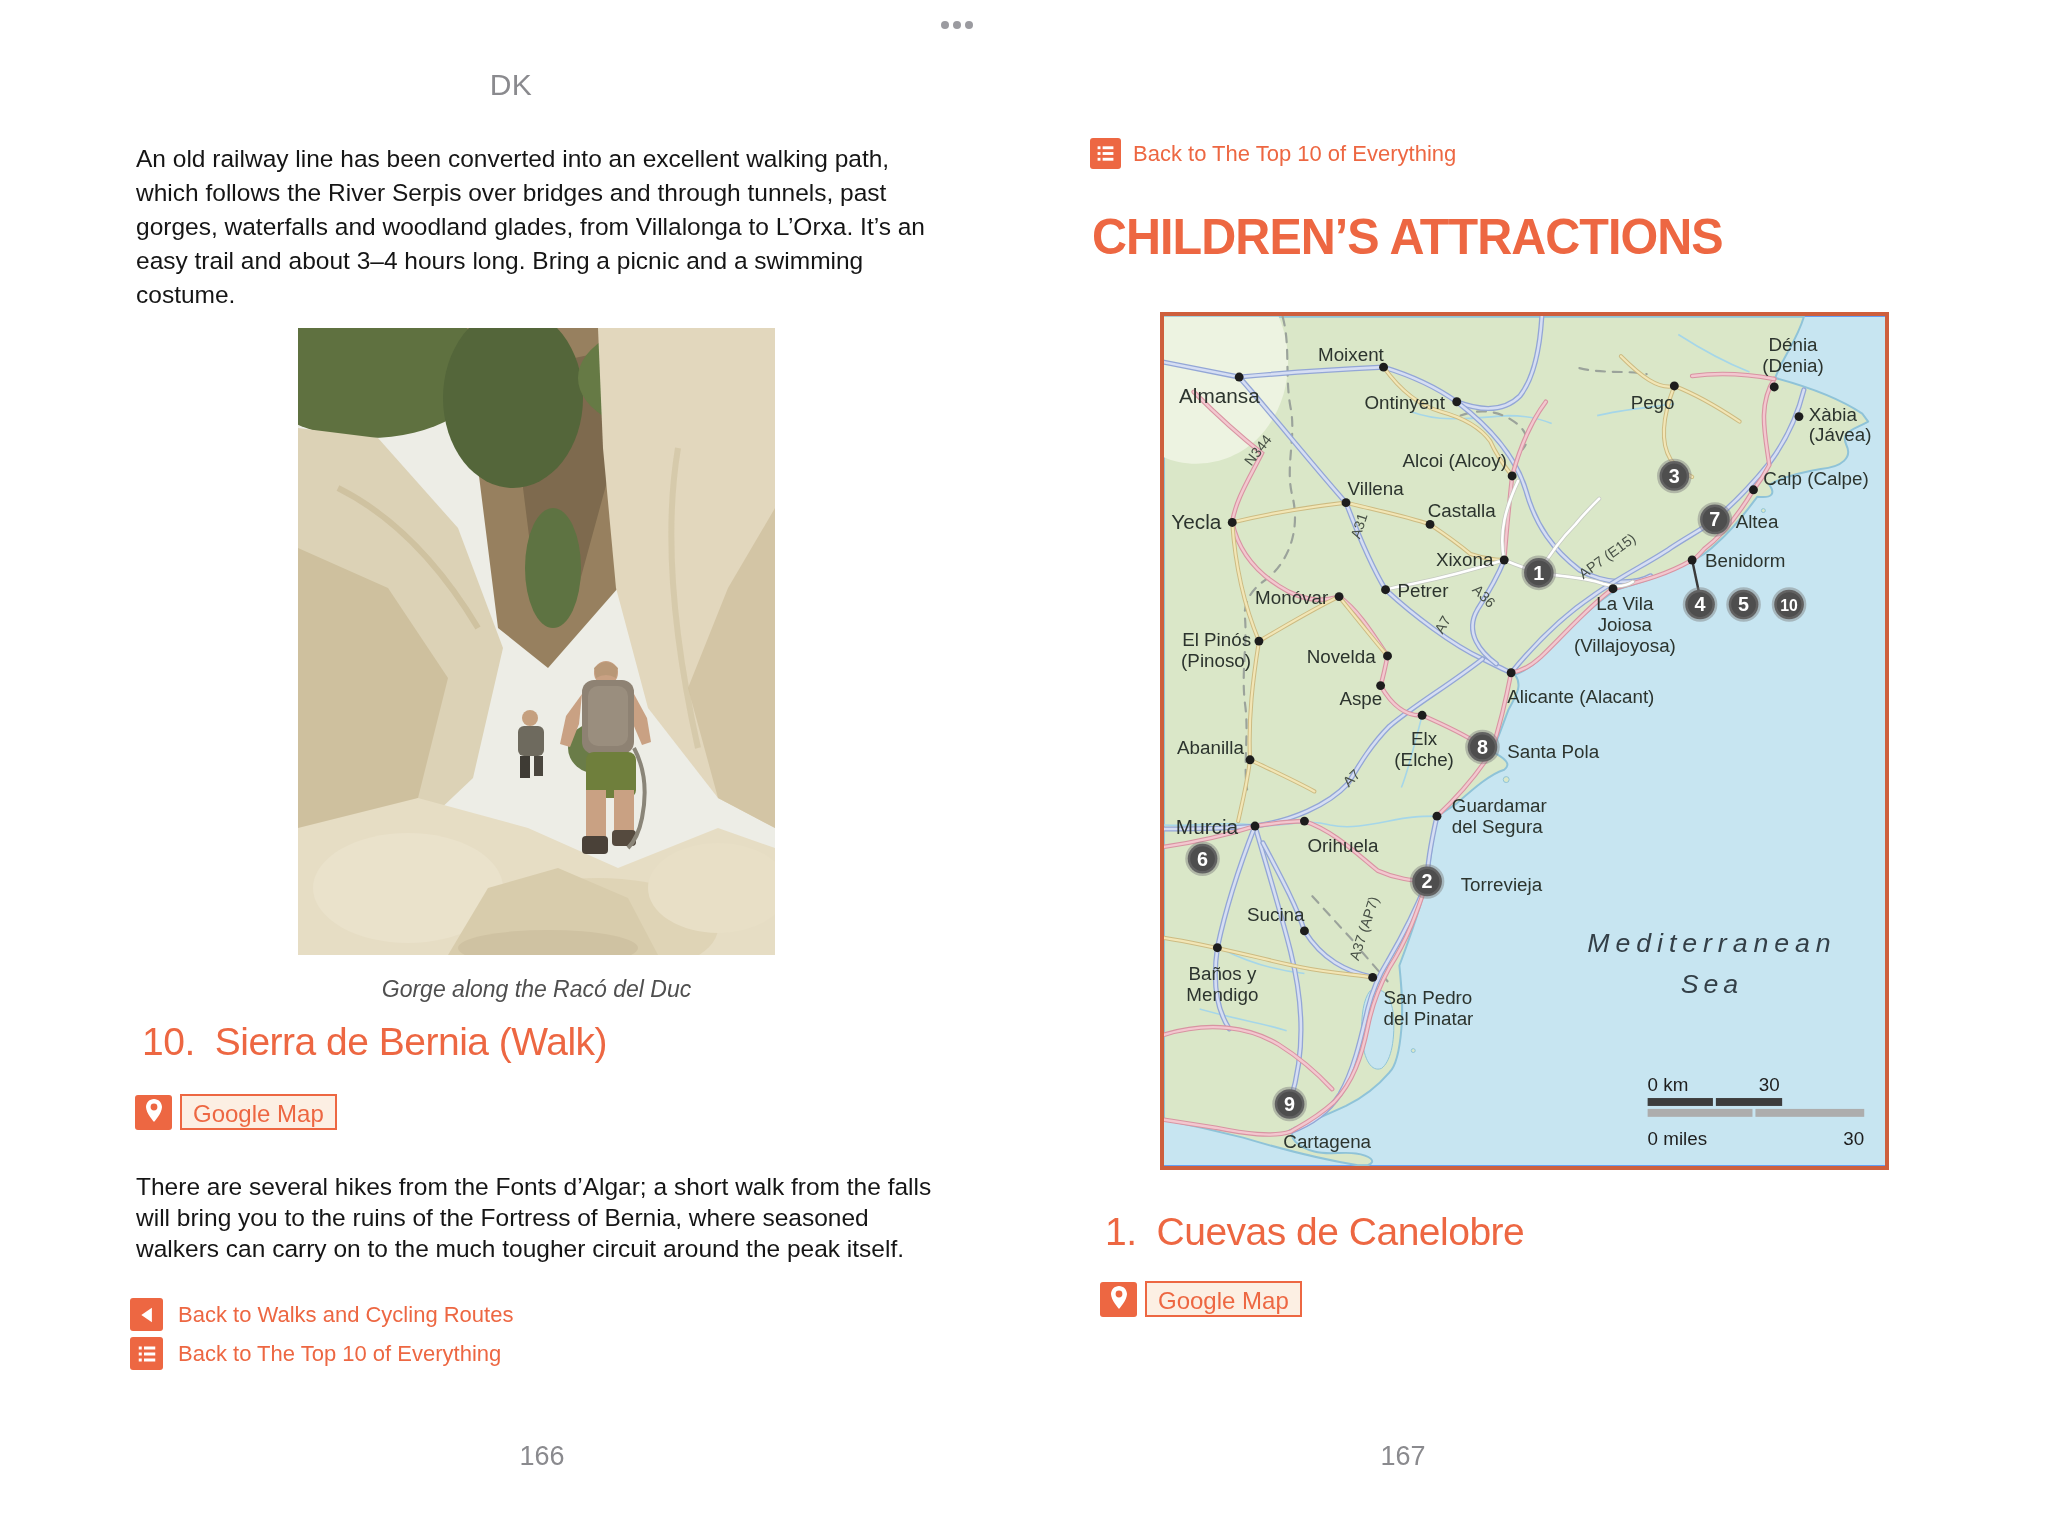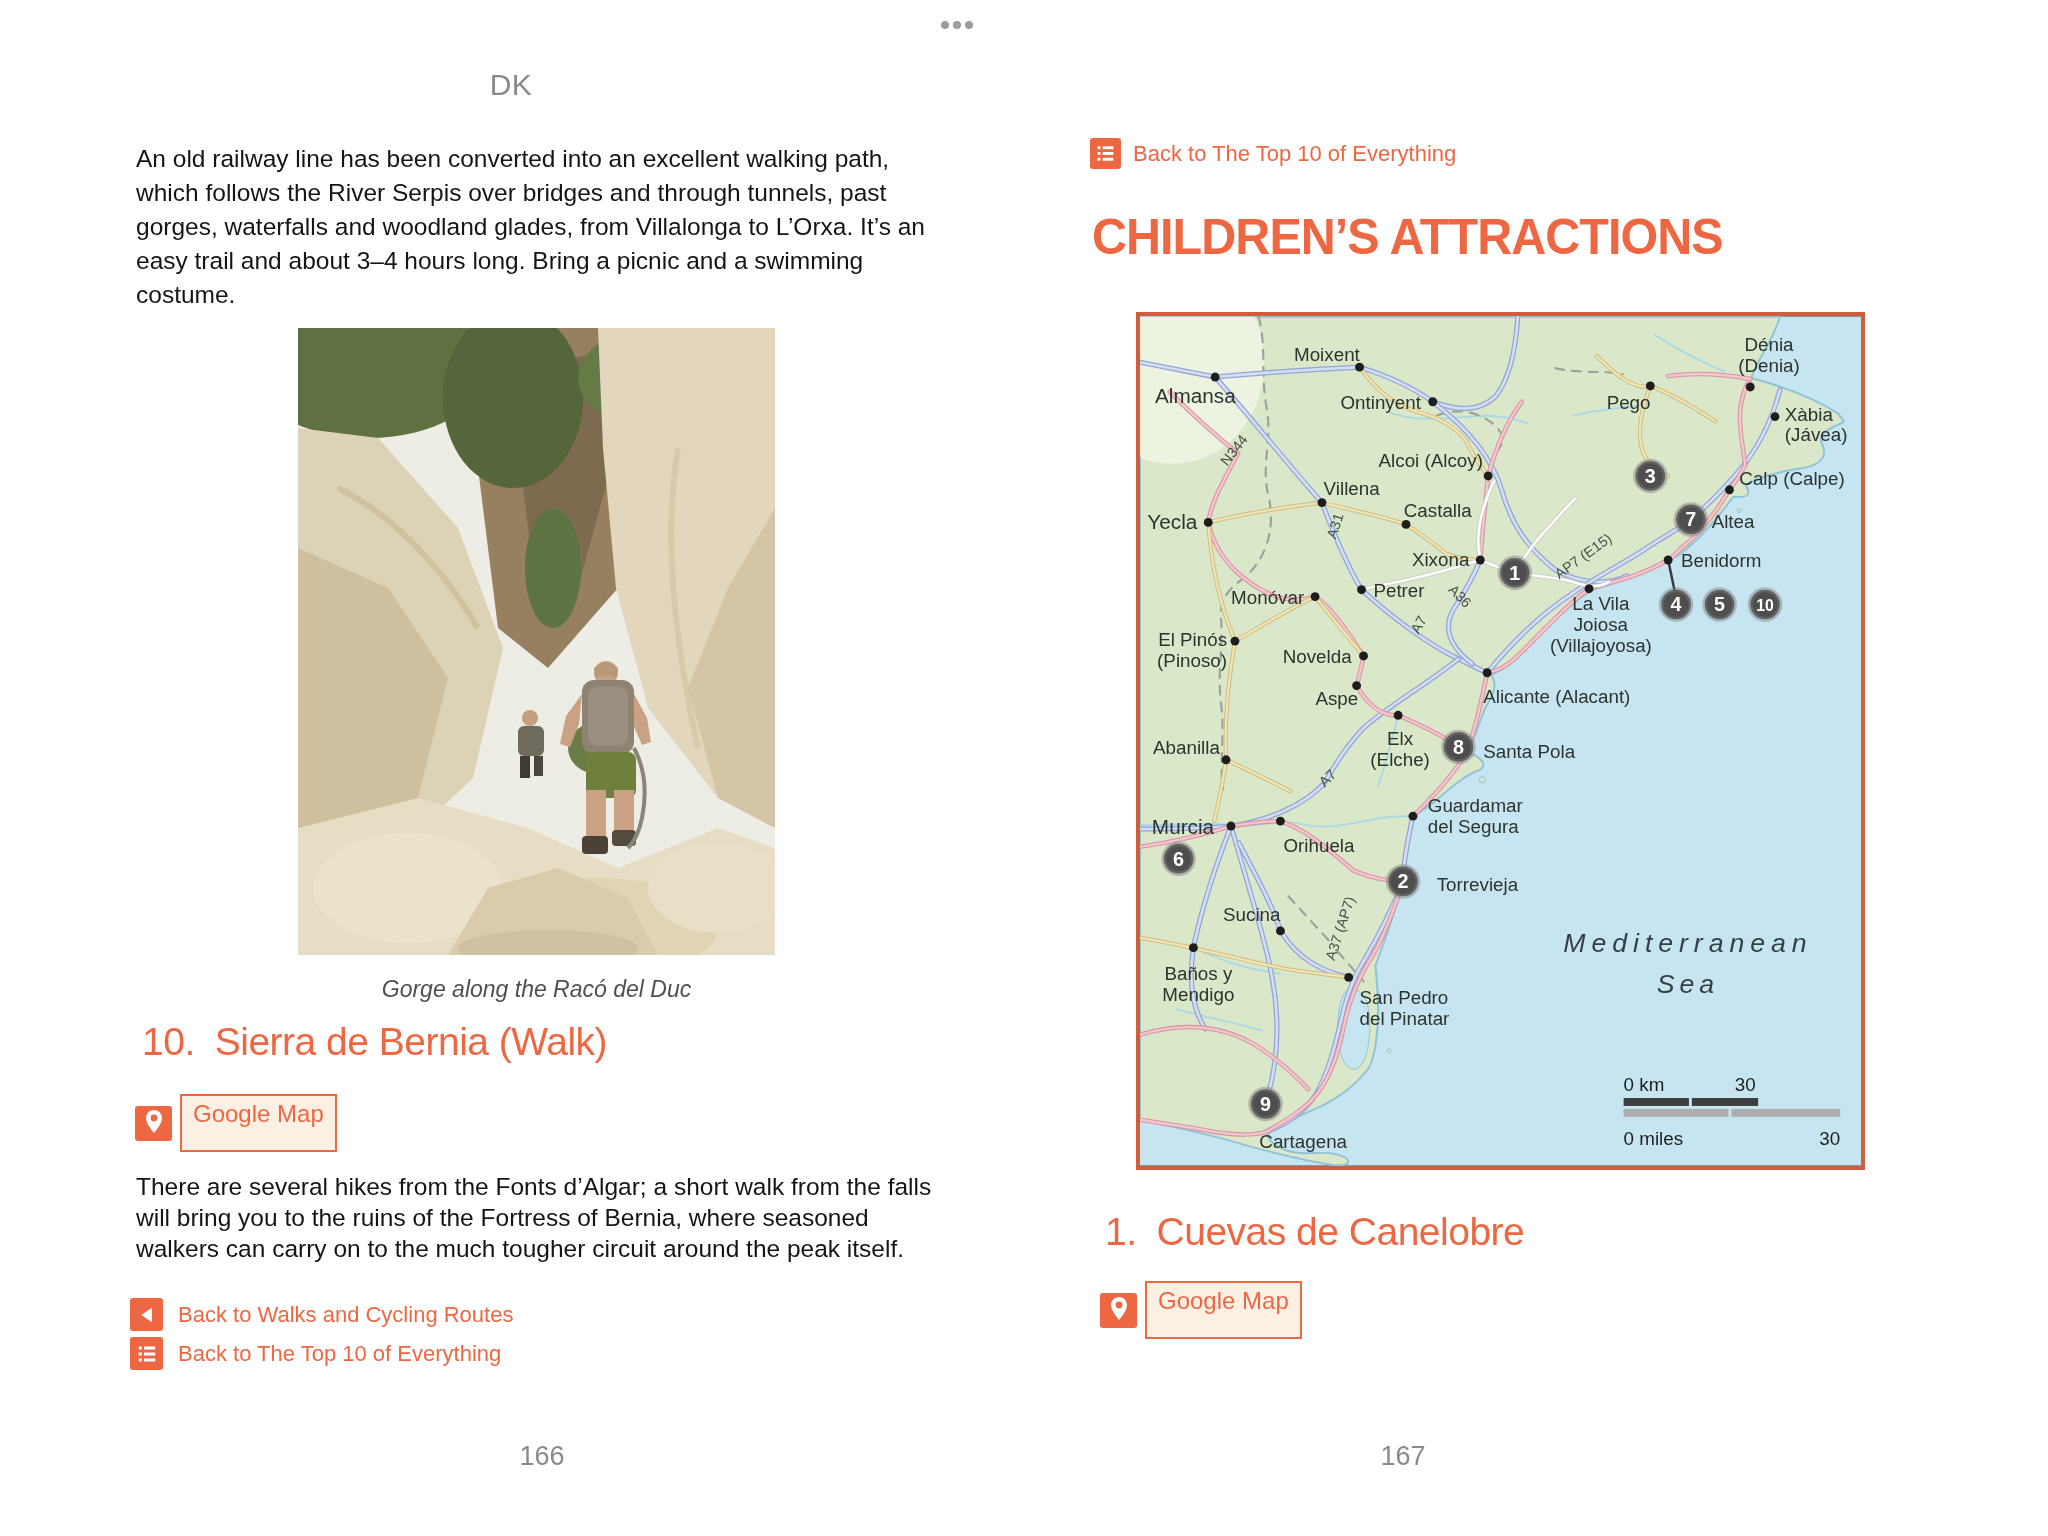--- a/index.html
+++ b/index.html
@@ -12,27 +12,27 @@
   #canvas{position:relative;width:2048px;height:1536px;background:#fff;overflow:hidden;}
   .abs{position:absolute;}
   .hdr{color:var(--hdr-gray);font-size:30px;font-weight:500;letter-spacing:.5px;}
   .body-text{font-size:24.5px;line-height:34px;color:#151515;margin-top:16px;}
   .caption{font-style:italic;font-size:23px;color:#4f4f4f;}
   .sec-head{font-size:39px;font-weight:normal;color:var(--accent);letter-spacing:-.5px;white-space:nowrap;}
   .sec-head .ttl{margin-left:20px;}
   .big-title{font-size:50px;font-weight:bold;color:var(--accent);letter-spacing:-1px;transform:scaleX(.97);transform-origin:left center;white-space:nowrap;}
   .icon-sq{background:var(--accent);border-radius:3px;display:inline-flex;align-items:center;justify-content:center;flex:0 0 auto;}
   .gm-row{display:flex;align-items:center;gap:8px;}
-  .gm-box{border:2px solid var(--accent);background:#FCEFE3;color:var(--accent);font-size:24px;padding:4px 11px 22px 11px;line-height:28px;}
+  .gm-box{border:2px solid var(--accent);background:#FCEFE3;color:var(--accent);font-size:24px;padding:4px 11px 0 11px;line-height:28px;}
   .link-row{display:flex;align-items:center;gap:15px;cursor:pointer;}
   .link-label{font-size:22px;color:var(--accent);text-align:right;}
   .pgnum{font-size:27px;color:var(--hdr-gray);text-align:center;}
   .menu-dots{display:flex;gap:4px;cursor:pointer;}
   .menu-dots .dot{width:8px;height:8px;border-radius:50%;background:#9b9ba0;}
-  #map-box{border:4px solid var(--map-border);box-sizing:border-box;background:#737373;}
+  #map-box{border:4px solid var(--map-border);box-sizing:border-box;background:#3b82f6;margin-left:24px;}
   #map-box svg{display:block;}
 </style>
 </head>
 <body>
 
 <div id="canvas">
 
   <div class="menu-dots abs" style="left:941px;top:21px;">
     <span class="dot"></span>
     <span class="dot"></span>

